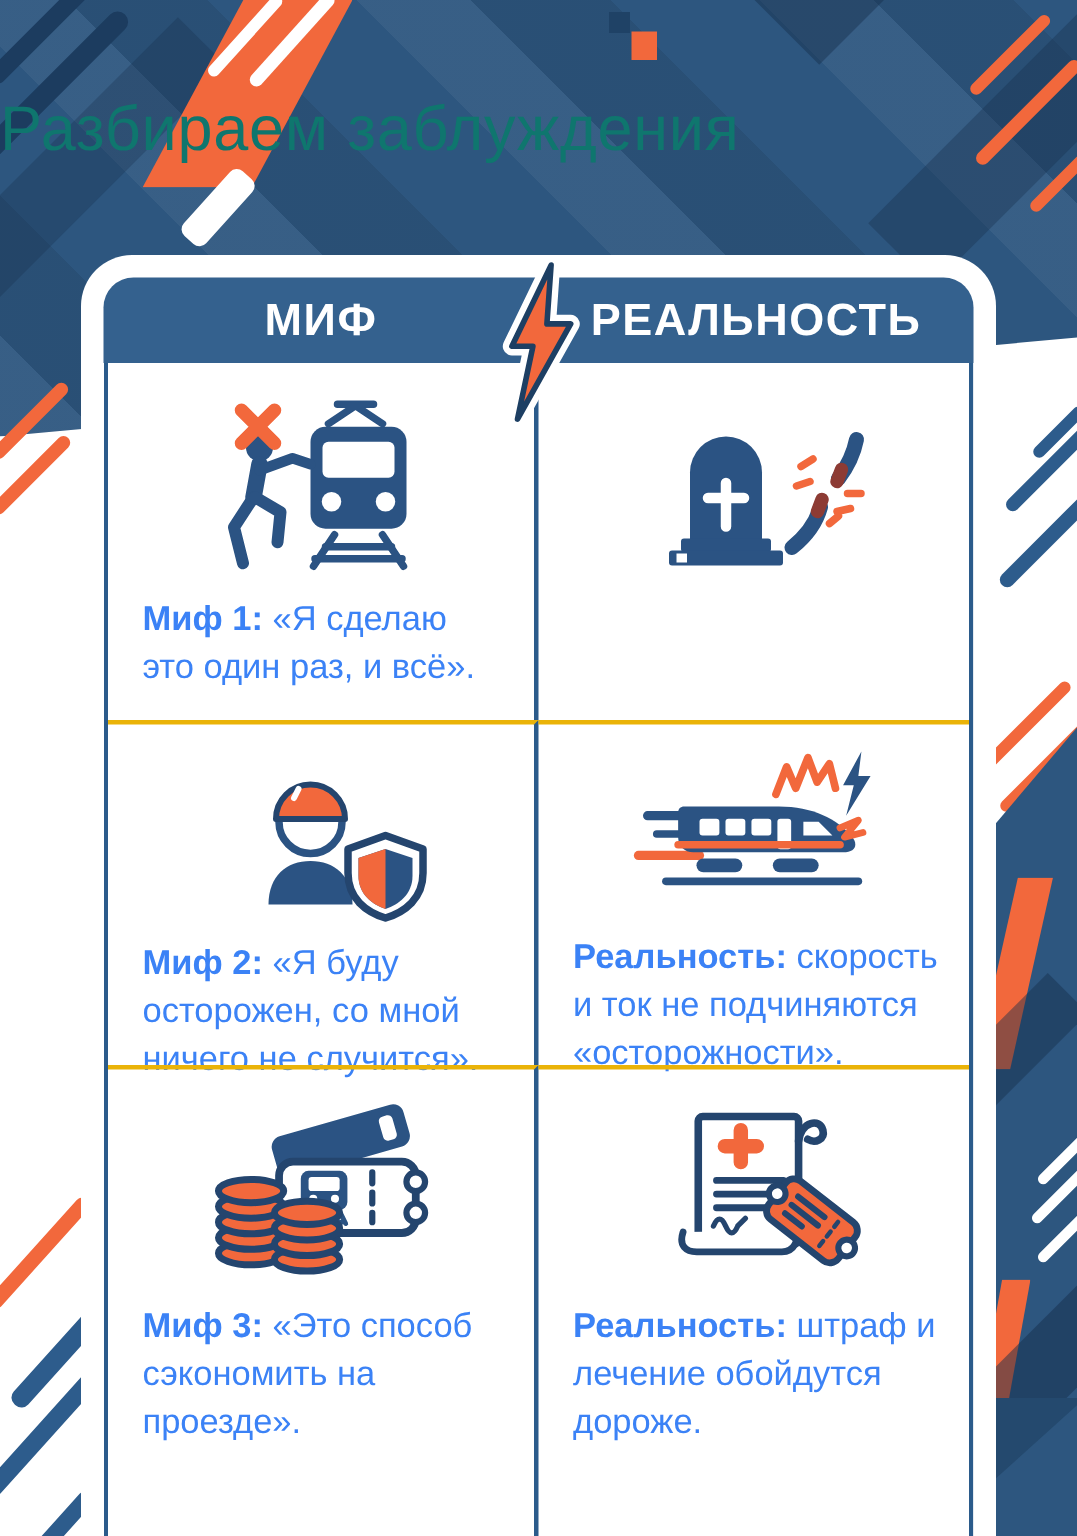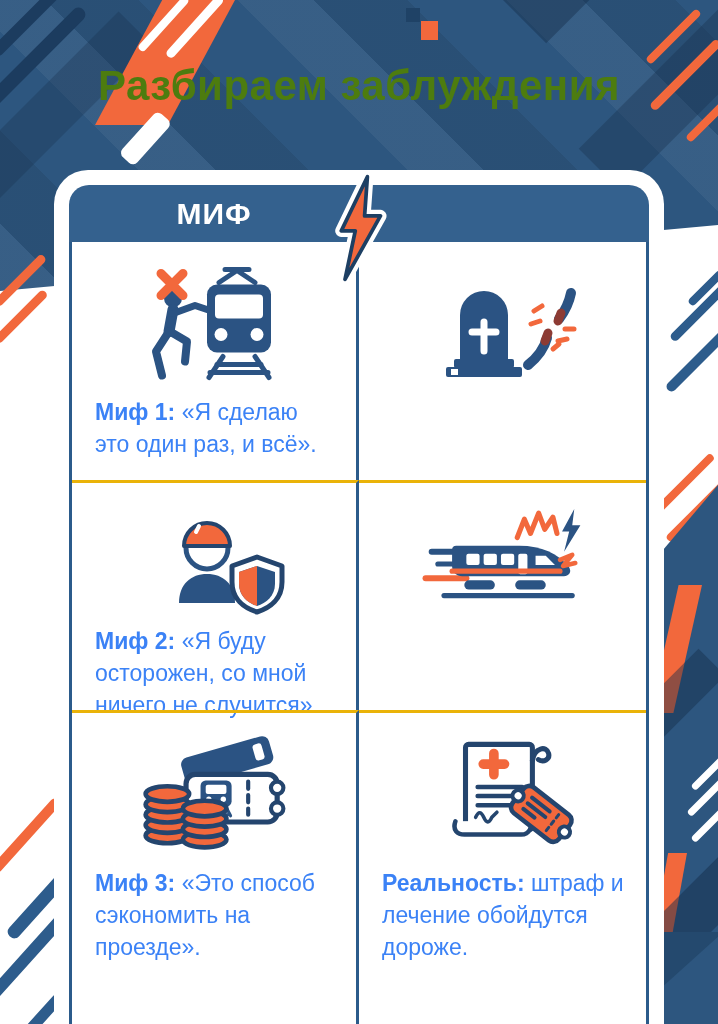--- a/index.html
+++ b/index.html
@@ -58,22 +58,22 @@
   .cell.rtop{border-top:3px solid #eab308;}
   .iconbox{
     height:128px;margin-top:16px;display:flex;align-items:center;justify-content:center;
   }
   .celltext{
     width:100%;box-sizing:border-box;padding:10px 18px 0 23px;
     font-size:23px;line-height:1.4;color:#3b82f6;
   }
   .celltext b{font-weight:700;}
   .title{
-    position:absolute;left:0;top:62px;width:100%;text-align:center;
-    color:#4d7c0f;font-size:42px;font-weight:700;z-index:5;letter-spacing:0.5px;
+    position:absolute;left:0;top:62px;width:100%;text-align:left;
+    color:#0f766e;font-size:42px;font-weight:400;z-index:5;letter-spacing:0.5px;
   }
 </style>
 </head>
 <body>
 
 <div class="bg-top">
   <div class="shape" style="left:520px;top:-20px;width:300px;height:74px;background:rgba(22,46,75,0.45);transform:rotate(-45deg);transform-origin:left center;"></div>
   <div class="shape" style="left:600px;top:140px;width:260px;height:60px;background:rgba(22,46,75,0.35);transform:rotate(-45deg);transform-origin:left center;"></div>
   <div class="shape" style="left:-20px;top:160px;width:220px;height:48px;background:rgba(22,46,75,0.30);transform:rotate(-45deg);transform-origin:left center;"></div>
   <div class="shape" style="left:-6px;top:48px;width:96px;height:12px;border-radius:6px;background:#1c3c5f;transform:rotate(-45deg);transform-origin:left center;"></div>
@@ -130,20 +130,21 @@
 
 <div class="card">
 
   <svg class="bolt" width="66" height="112" viewBox="0 0 70 120">
     <path d="M44 4 L16 62 H31 L20 114 L58 46 H41 Z" fill="#ffffff" stroke="#ffffff" stroke-width="13" stroke-linejoin="round"></path>
     <path d="M44 4 L16 62 H31 L20 114 L58 46 H41 Z" fill="#f2683c" stroke="#1d3f63" stroke-width="4" stroke-linejoin="round"></path>
   </svg>
 
   <div class="thead">
     <div class="hlabel">МИФ</div>
+    <div class="hlabel">РЕАЛЬНОСТЬ</div>
   </div>
 
   <div class="tbody">
 
     <div class="cell left">
       <div class="iconbox">
         <svg width="150" height="118" viewBox="0 0 150 115">
           <g stroke-linecap="round" stroke-linejoin="round" fill="none">
             <path d="M80 18 L98 6 L116 18 M86 5 H110" stroke="#2b5383" stroke-width="5"></path>
             <rect x="68" y="20" width="64" height="68" rx="10" fill="#2b5383"></rect>
@@ -224,20 +225,23 @@
             <path d="M112 48 h10 l9 9 h-19 z" fill="#ffffff"></path>
             <path d="M30 63 H136" stroke="#f2683c" stroke-width="5"></path>
             <rect x="42" y="72" width="30" height="9" rx="4.5" fill="#2b5383"></rect>
             <rect x="92" y="72" width="30" height="9" rx="4.5" fill="#2b5383"></rect>
             <path d="M22 87 H148" stroke="#2b5383" stroke-width="5"></path>
             <path d="M94 30 L101 12 L107 26 L115 6 L121 22 L129 10 L133 26" stroke="#f2683c" stroke-width="5"></path>
             <path d="M150 2 L138 24 h7 L140 44 L156 18 h-8 Z" fill="#2b5383"></path>
             <path d="M136 52 L148 47 L139 58 L151 55" stroke="#f2683c" stroke-width="4.5"></path>
           </g>
         </svg>
+      </div>
+      <div class="celltext">
+        <b>Реальность:</b><span> скорость и ток не подчиняются «осторожности».</span>
       </div>
     </div>
 
     <div class="cell left rtop">
       <div class="iconbox">
         <svg width="156" height="116" viewBox="0 0 150 112">
           <g stroke-linecap="round" stroke-linejoin="round" fill="none">
             <g transform="rotate(-16 85 30)">
               <rect x="45" y="12" width="88" height="28" rx="7" fill="#2b5383"></rect>
               <rect x="116" y="18" width="9" height="16" rx="3" fill="#ffffff"></rect>

